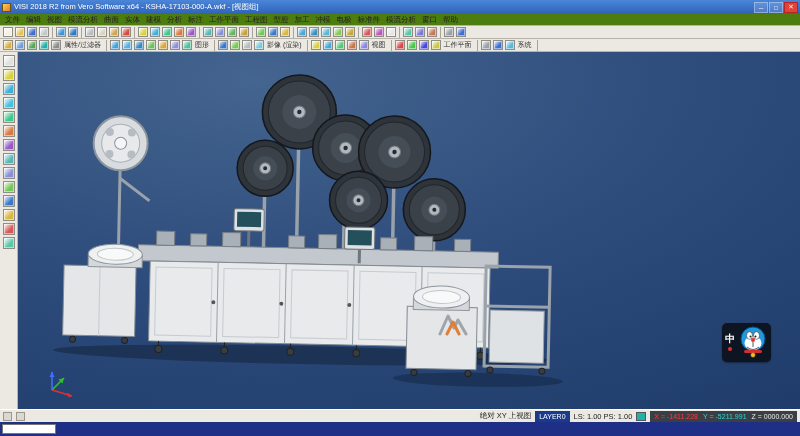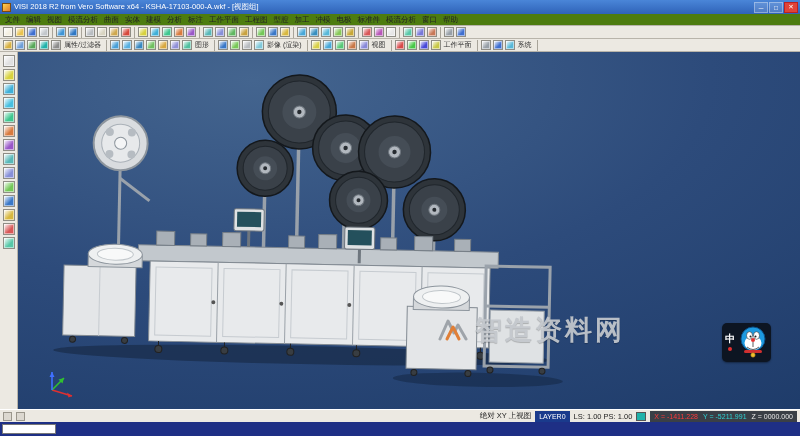--- a/index.html
+++ b/index.html
@@ -378,21 +378,20 @@
         <line x1="34" y1="338" x2="34" y2="320" stroke="#4070ff"></line>
         <polygon points="34,320 31.5,325 36.5,325" fill="#4070ff"></polygon>
       </g>
     </svg>
 
     <div class="watermark">
       <svg width="30" height="26" viewBox="0 0 30 26">
         <path d="M2 22 L10 4 L16 16 L20 8 L28 22" fill="none" stroke="#9aa0a6" stroke-width="3" stroke-linecap="round" stroke-linejoin="round"></path>
         <path d="M9 22 L15 10 L21 22" fill="none" stroke="#e0782a" stroke-width="3" stroke-linecap="round" stroke-linejoin="round"></path>
       </svg>
-      <span class="watermark-text" style="color: rgb(196, 200, 205);">智造资料网</span>
     </div>
 
     <div class="sticker">
       <div class="sticker-left">
         <span class="sticker-cn">中</span>
         <span class="sticker-dot"></span>
       </div>
       <svg width="30" height="34" viewBox="0 0 30 34">
         <circle cx="15" cy="13" r="12" fill="#1d9ae0" stroke="#0b4f86"></circle>
         <ellipse cx="15" cy="17" rx="8.5" ry="7" fill="#fff"></ellipse>

